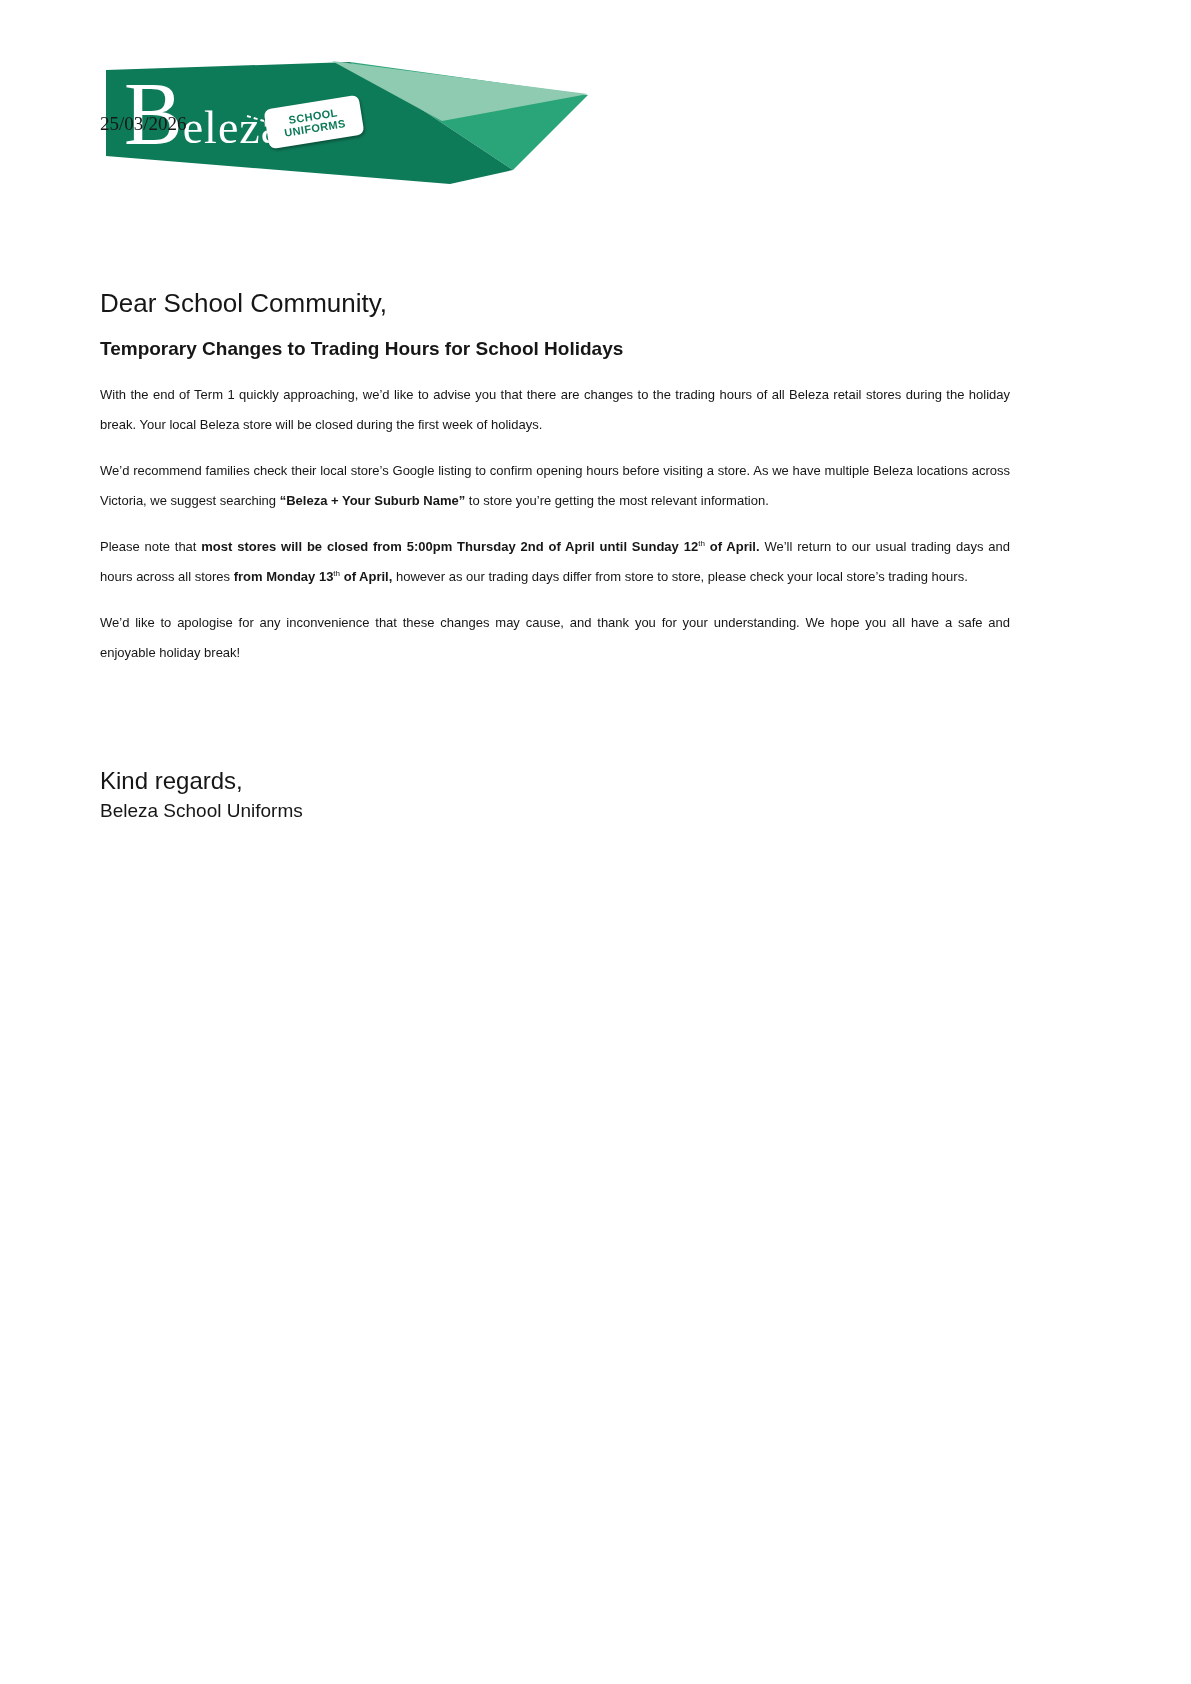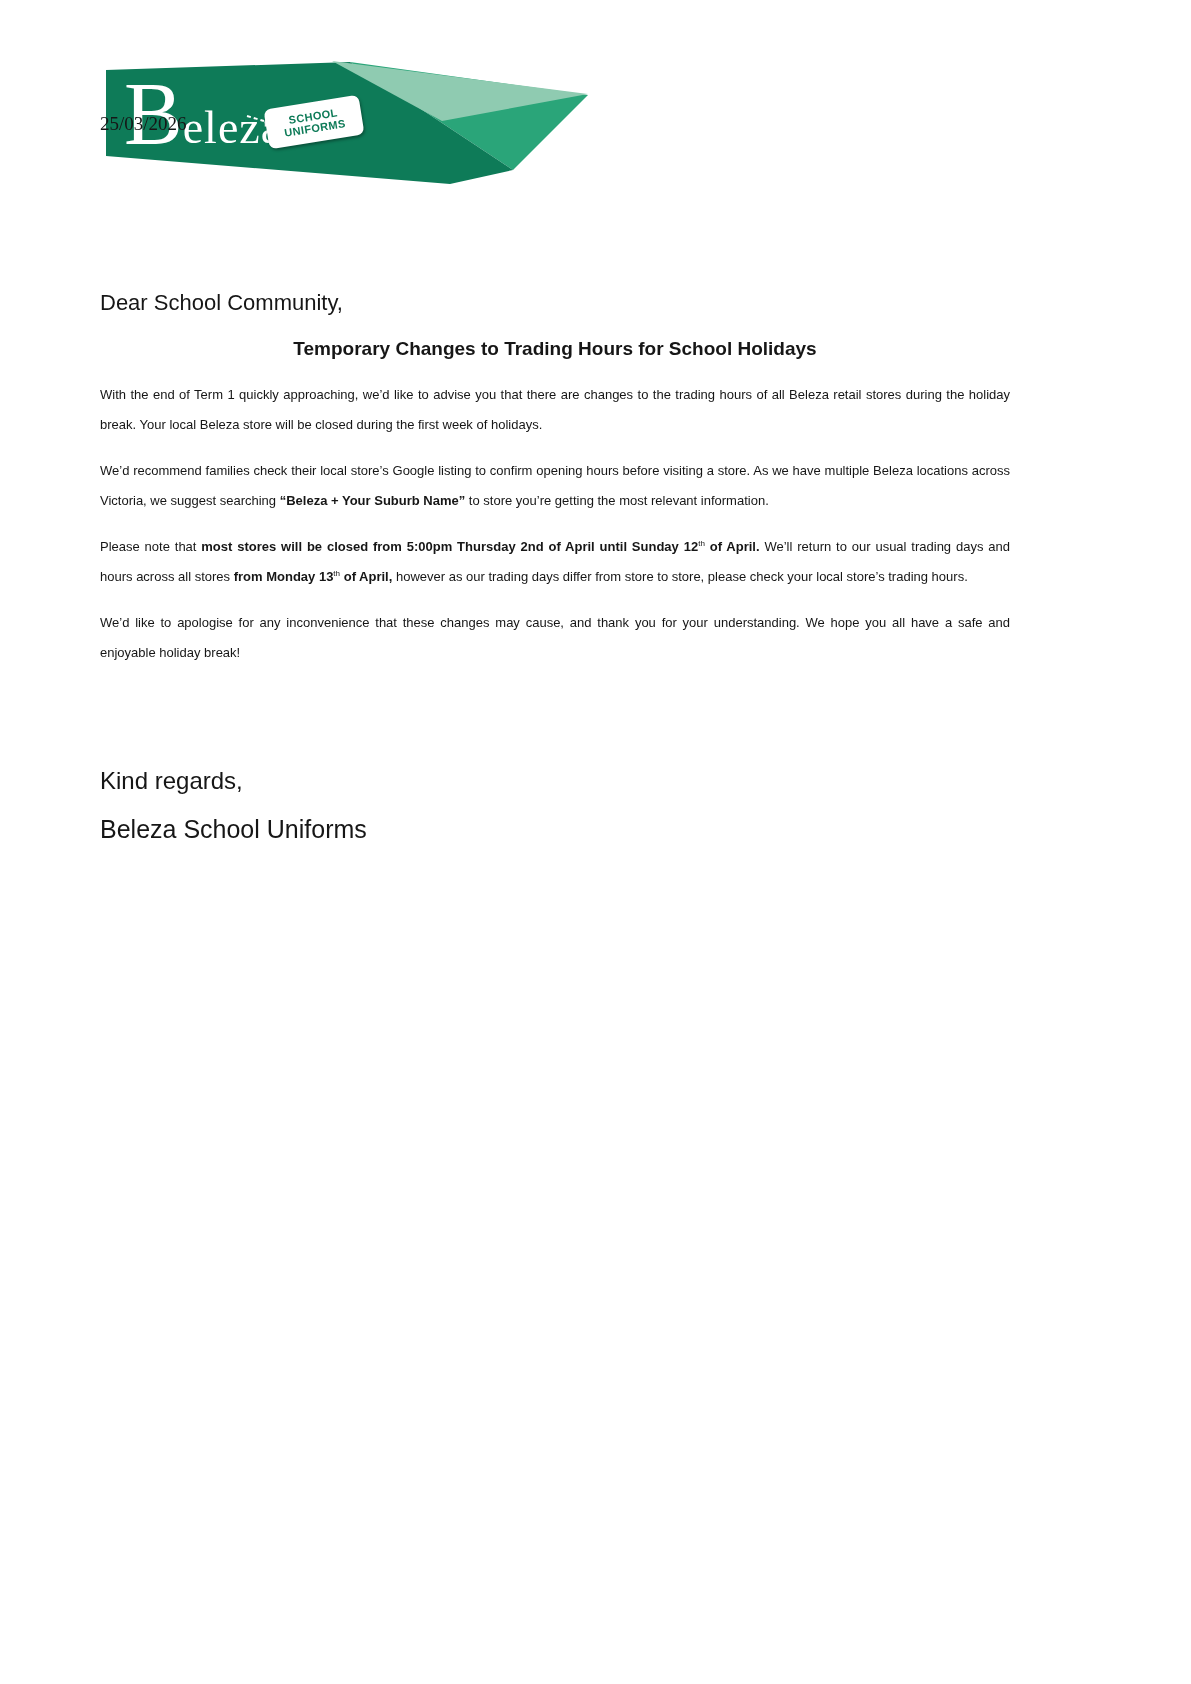--- a/index.html
+++ b/index.html
@@ -72,46 +72,44 @@
   }
   .date-line{
     margin-top:112px;
     text-align:left;
     font-size:19px;
     line-height:24px;
     font-family:Liberation Serif, serif;
   }
   .greeting{
     margin-top:152px;
-    font-size:22px;
+    font-size:26px;
     line-height:30px;
   }
   .heading{
     margin-top:16px;
     font-size:19px;
     line-height:30px;
     font-weight:bold;
-    text-align:center;
   }
   .para{
     margin-top:16px;
     font-size:13px;
     line-height:30px;
     text-align:justify;
   }
   .para .b{font-weight:bold;}
   .para sup{font-size:0.62em;line-height:0;vertical-align:super;font-weight:normal;}
   .closing{
     margin-top:98px;
     font-size:24px;
     line-height:30px;
   }
   .signature{
-    margin-top:18px;
-    font-size:25px;
+    font-size:19px;
     line-height:30px;
   }
 
   
   .footer{
     position:absolute;
     left:0;
     right:181px;
     bottom:38px;
     text-align:right;

